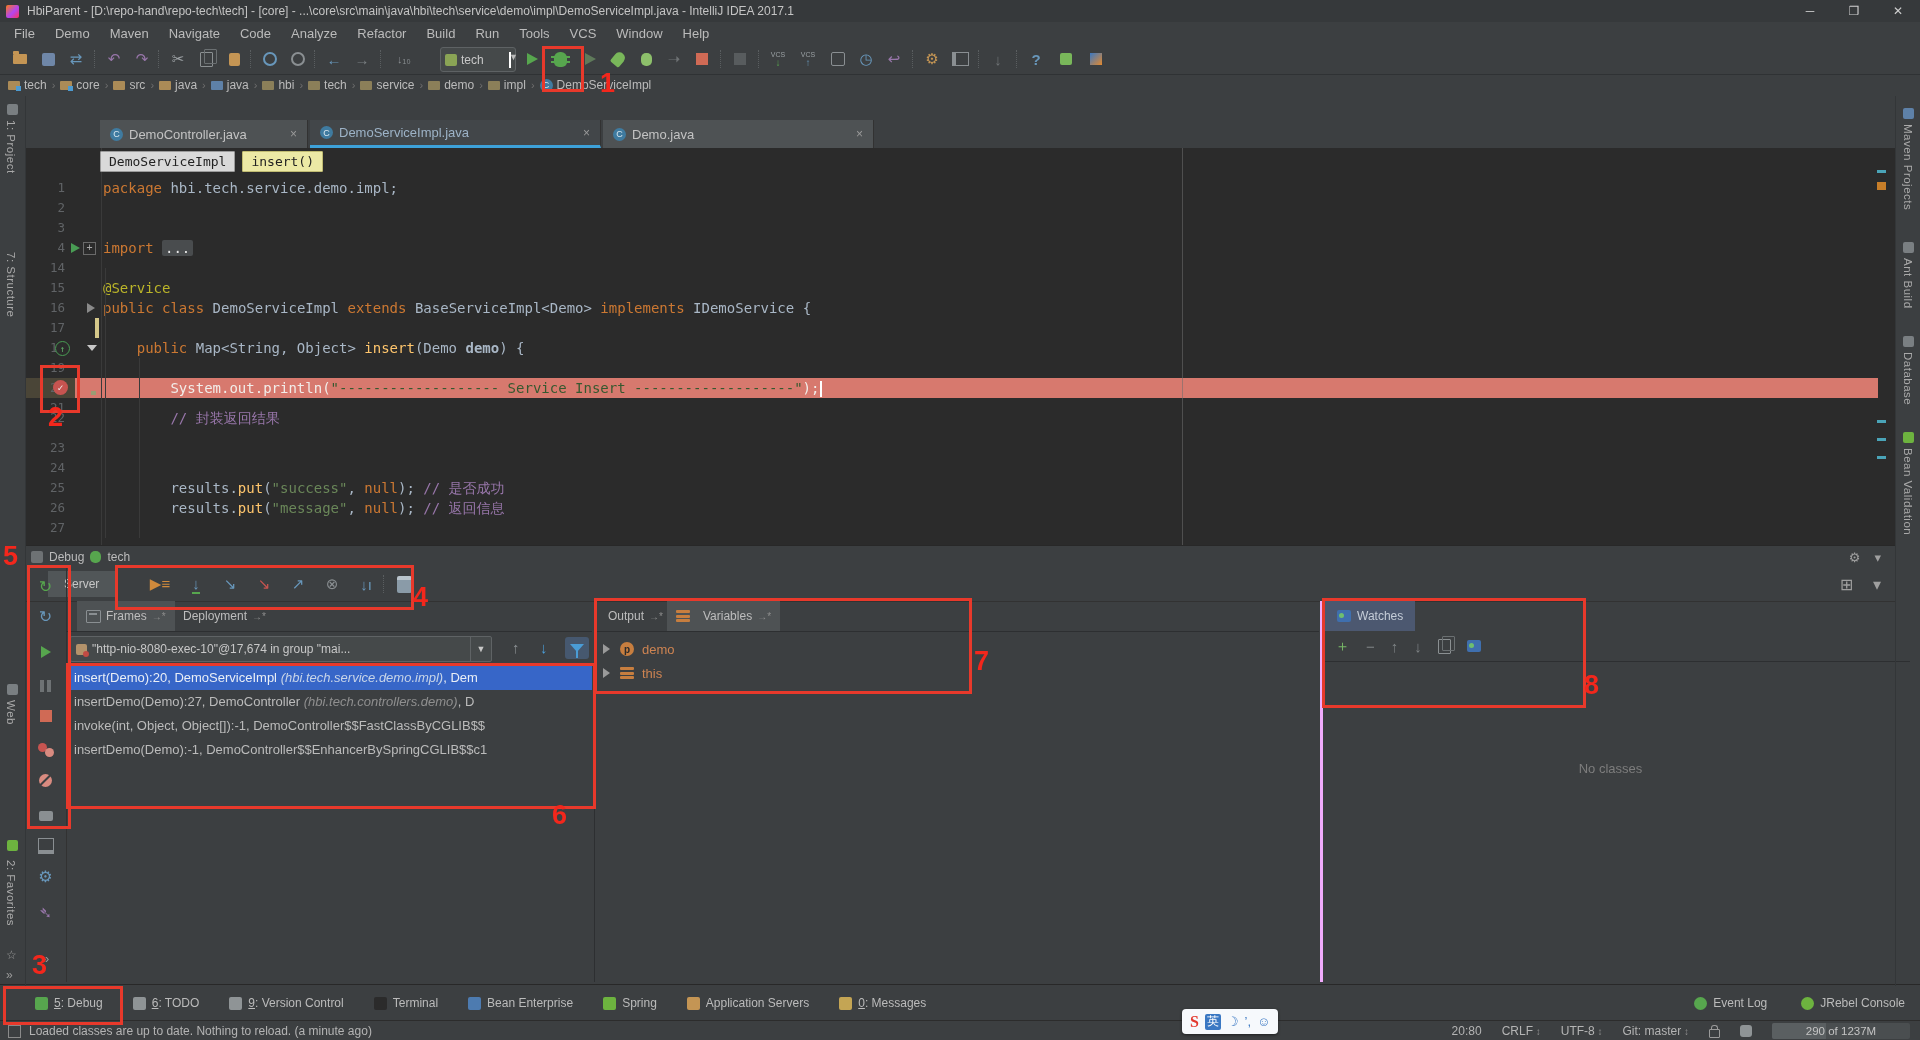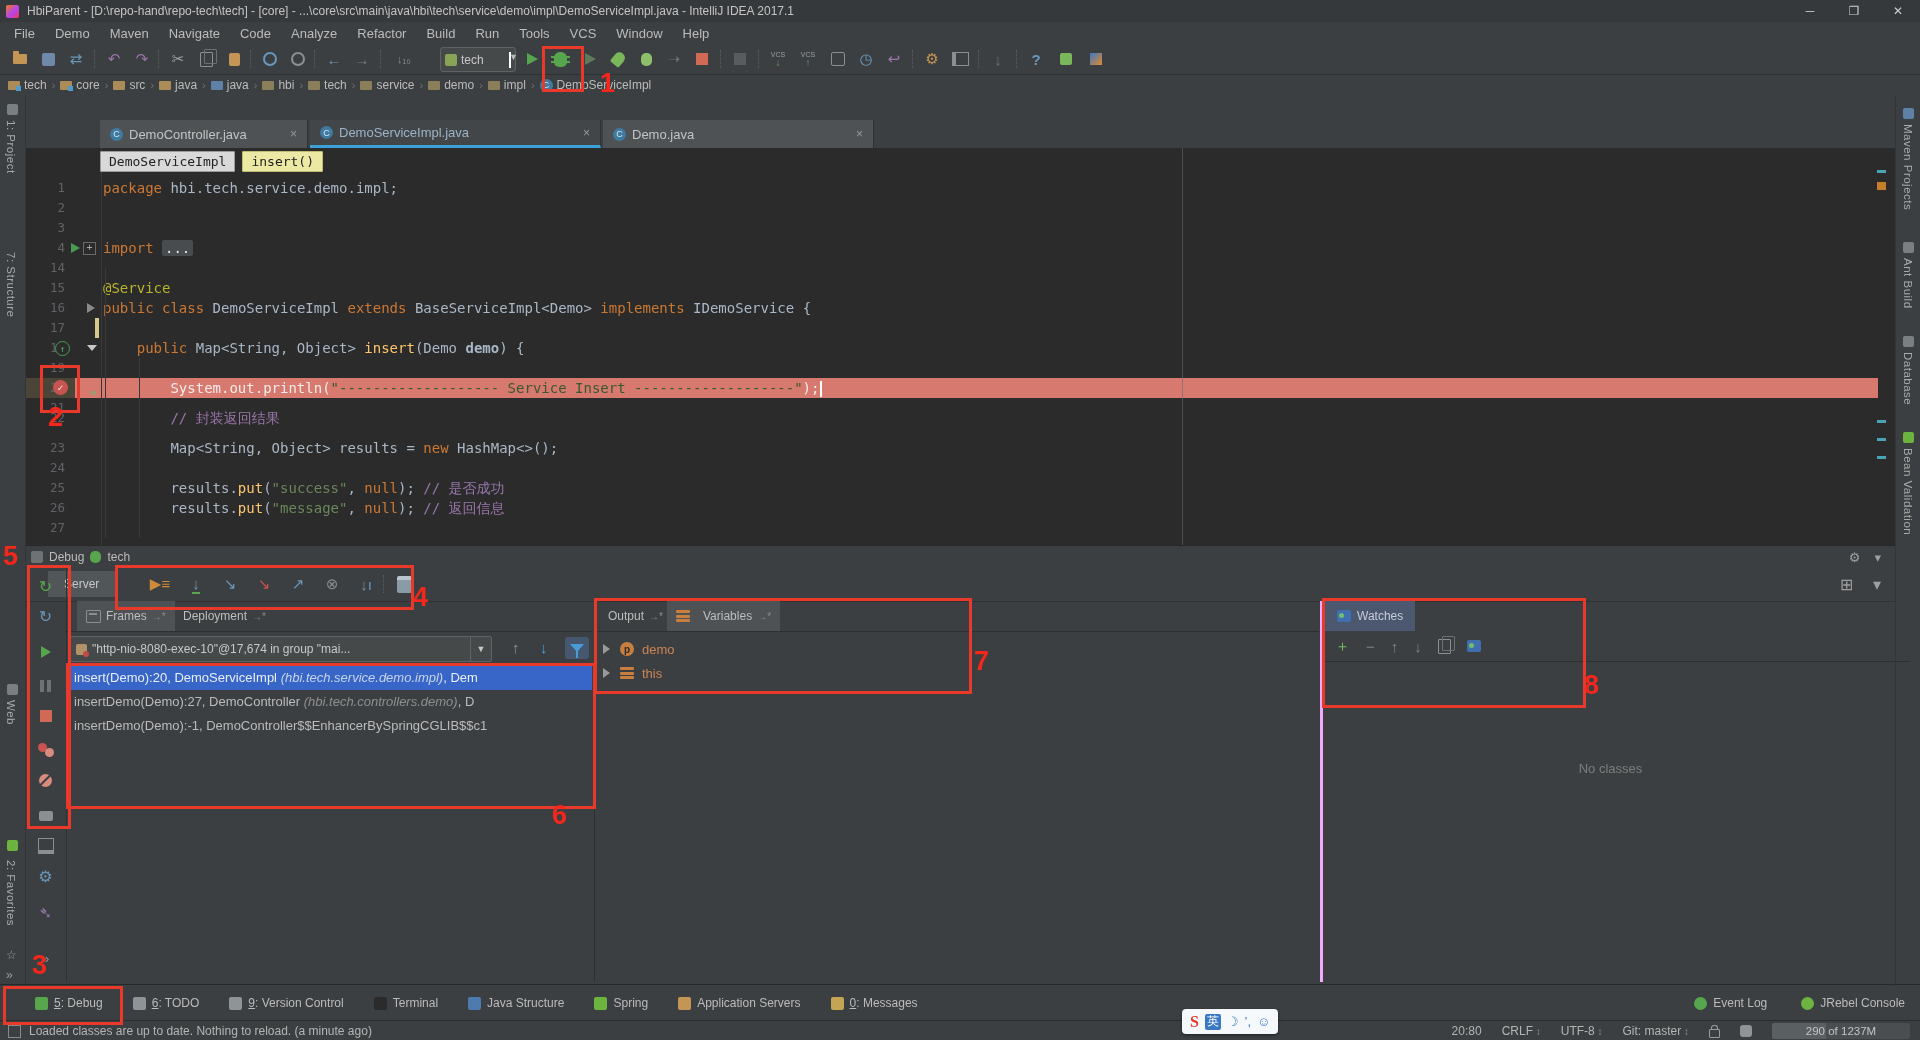--- a/index.html
+++ b/index.html
@@ -378,21 +378,21 @@
         <div class="cl" style="top: 90px;"><span class="num">4</span><span class="vcsadd gmark" style="left: 46px; top: 5px;"></span><span class="foldplus gmark" style="left: 58px; top: 4px;">+</span><span class="code"><span class="kw">import</span><span class="pl"> </span><span class="chipfold">...</span></span></div>
         <div class="cl" style="top: 110px;"><span class="num">14</span><span class="code"></span></div>
         <div class="cl" style="top: 130px;"><span class="num">15</span><span class="code"><span class="ann">@Service</span></span></div>
         <div class="cl" style="top: 150px;"><span class="num">16</span><span class="bkarrow gmark" style="left: 62px; top: 5px;"></span><span class="code"><span class="kw">public</span><span class="pl"> </span><span class="kw">class</span><span class="pl"> DemoServiceImpl </span><span class="kw">extends</span><span class="pl"> BaseServiceImpl&lt;Demo&gt; </span><span class="kw">implements</span><span class="pl"> IDemoService {</span></span></div>
         <div class="cl" style="top: 170px;"><span class="num">17</span><span class="creambar gmark" style="left: 70px; top: 0px;"></span><span class="code"></span></div>
         <div class="cl" style="top: 190px;"><span class="num">18</span><span class="ovr gmark" style="left: 30px; top: 3px;">↑</span><span class="folddown gmark" style="left: 62px; top: 7px;"></span><span class="code"><span class="pl">    </span><span class="kw">public</span><span class="pl"> Map&lt;String, Object&gt; </span><span class="met">insert</span><span class="pl">(Demo </span><span class="boldp">demo</span><span class="pl">) {</span></span></div>
         <div class="cl" style="top: 210px;"><span class="num">19</span><span class="code"></span></div>
         <div class="cl" style="top: 230px;"><span class="num">20</span><span class="bp gmark" style="left: 28px; top: 2px;">✓</span><span class="bulb gmark" style="left: 63px; top: 3px;"></span><span class="code"><span class="pl8">        </span><span class="white">System.out.println(</span><span class="strD">"------------------- Service Insert -------------------"</span><span class="white">);</span><span class="caret"></span></span></div>
         <div class="cl" style="top: 250px;"><span class="num">21</span><span class="code"></span></div>
         <div class="cl" style="top: 260px;"><span class="num">22</span><span class="code"><span class="pl">        </span><span class="cmt">// 封装返回结果</span></span></div>
-        <div class="cl" style="top: 290px;"><span class="num">23</span><span class="code"><span class="pl">        Map&lt;String, Object&gt; results = </span><span class="kw">new</span><span class="pl"> HashMap&lt;&gt;();</span></span></div>
+        <div class="cl" style="top: 290px;"><span class="num">23</span></div>
         <div class="cl" style="top: 310px;"><span class="num">24</span><span class="code"></span></div>
         <div class="cl" style="top: 330px;"><span class="num">25</span><span class="code"><span class="pl">        results.</span><span class="met">put</span><span class="pl">(</span><span class="str">"success"</span><span class="pl">, </span><span class="kw">null</span><span class="pl">); </span><span class="cmt">// 是否成功</span></span></div>
         <div class="cl" style="top: 350px;"><span class="num">26</span><span class="code"><span class="pl">        results.</span><span class="met">put</span><span class="pl">(</span><span class="str">"message"</span><span class="pl">, </span><span class="kw">null</span><span class="pl">); </span><span class="cmt">// 返回信息</span></span></div>
         <div class="cl" style="top: 370px;"><span class="num">27</span><span class="code"></span></div>
       </div>
     <div class="guide" style="left:80px;top:120px;height:270px;"></div>
     <div class="guide" style="left:114px;top:210px;height:180px;"></div>
     <div id="rmargin" class="abs"></div>
     <div class="smark" style="top:34px;height:8px;background:#c77e29;"></div>
     <div class="smark" style="top:22px;height:3px;background:#4aa4b8;"></div>
@@ -486,20 +486,21 @@
       <span class="tc-caret">▼</span>
     </div>
     <div style="position:absolute;left:446px;top:38px;color:#8a8f92;font-size:15px">↑</div>
     <div style="position:absolute;left:474px;top:38px;color:#4a9cd6;font-size:15px">↓</div>
     <div style="position:absolute;left:499px;top:36px;width:24px;height:22px;background:#46586f;border-radius:3px;display:flex;align-items:center;justify-content:center;">
         <span class="funnel"></span>
       </div>
     <div id="frames-list">
         <div class="frow sel"><span class="fmain">insert(Demo):20, DemoServiceImpl </span><span class="fpkg">(hbi.tech.service.demo.impl)</span><span class="fmain">, Dem</span></div>
         <div class="frow"><span class="fmain">insertDemo(Demo):27, DemoController </span><span class="fpkg">(hbi.tech.controllers.demo)</span><span class="fmain">, D</span></div>
+        <div class="frow"><span class="fmain">invoke(int, Object, Object[]):-1, DemoController$$FastClassByCGLIB$$</span></div>
         <div class="frow"><span class="fmain">insertDemo(Demo):-1, DemoController$$EnhancerBySpringCGLIB$$c1</span></div>
       </div>
   </div>
 
   <div id="vars-panel" class="abs">
     <div class="ptabs">
       <div class="ptab" style="left:4px">
         <span>Output</span>
           <span class="sfx">→*</span>
       </div>
@@ -559,21 +560,21 @@
       <div class="tool-btn">
         <span class="tbic" style="background: rgb(143, 148, 150);"></span>
         <span><span class="k">9</span><span>: Version Control</span></span>
       </div>
       <div class="tool-btn">
         <span class="tbic" style="background: rgb(43, 43, 43);"></span>
         <span><span>Terminal</span></span>
       </div>
       <div class="tool-btn">
         <span class="tbic" style="background: rgb(77, 123, 176);"></span>
-        <span><span>Java Structure</span></span>
+        <span><span>Bean Enterprise</span></span>
       </div>
       <div class="tool-btn">
         <span class="tbic" style="background: rgb(109, 179, 63);"></span>
         <span><span>Spring</span></span>
       </div>
       <div class="tool-btn">
         <span class="tbic" style="background: rgb(196, 149, 84);"></span>
         <span><span>Application Servers</span></span>
       </div>
       <div class="tool-btn">

